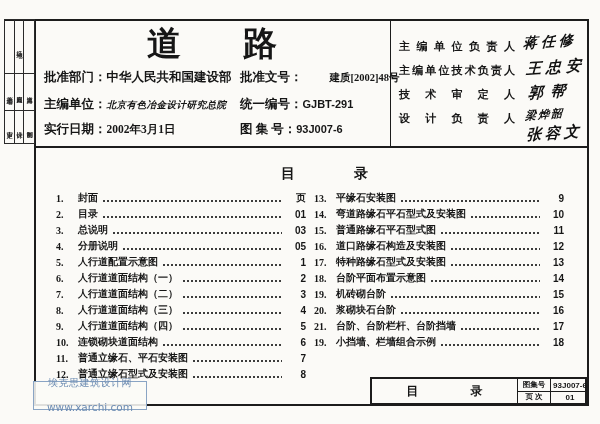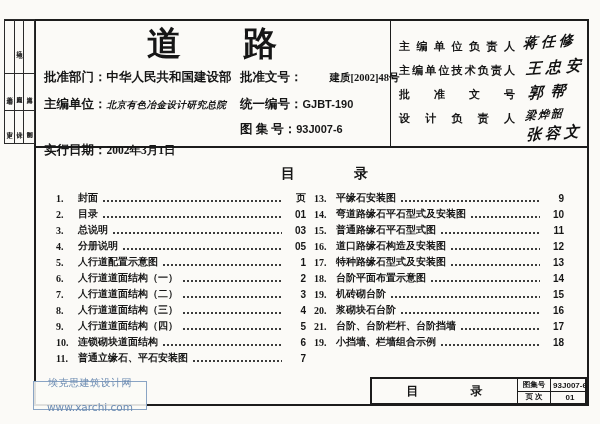--- a/index.html
+++ b/index.html
@@ -126,41 +126,41 @@
   </div>
 
   <div class="hdr-row" style="left:44px;top:69px;">
     <span class="hdr-lbl">批准部门：</span>
       <span class="hdr-val">中华人民共和国建设部</span>
   </div>
   <div class="hdr-row" style="left:44px;top:96px;">
     <span class="hdr-lbl">主编单位：</span>
       <span class="hdr-val kai">北京有色冶金设计研究总院</span>
   </div>
-  <div class="hdr-row" style="left:44px;top:121px;margin-top:21px;">
+  <div class="hdr-row" style="left:44px;top:121px;">
     <span class="hdr-lbl">实行日期：</span>
       <span class="hdr-val date">2002年3月1日</span>
   </div>
 
   <div class="hdr-row" style="left:240px;top:69px;gap:27px;">
     <span class="hdr-lbl">批准文号：</span>
       <span class="hdr-val doc">建质[2002]48号</span>
   </div>
   <div class="hdr-row" style="left:240px;top:96px;">
     <span class="hdr-lbl">统一编号：</span>
-      <span class="hdr-val num">GJBT-190</span>
+      <span class="hdr-val num">GJBT-291</span>
   </div>
   <div class="hdr-row" style="left:240px;top:121px;">
     <span class="hdr-lbl">图 集 号：</span>
       <span class="hdr-val num">93J007-6</span>
   </div>
 
   <div class="resp-lbl" style="top:39px;">主编单位负责人</div>
   <div class="resp-lbl" style="top:63px;">主编单位技术负责人</div>
-  <div class="resp-lbl" style="top:87px;">批准文号</div>
+  <div class="resp-lbl" style="top:87px;">技术审定人</div>
   <div class="resp-lbl" style="top:111px;">设计负责人</div>
 
   <div class="sig" style="left:523px;top:33px;font-size:14px;letter-spacing:4px;">蒋任修</div>
   <div class="sig" style="left:526px;top:58px;font-size:15px;letter-spacing:5px;">王忠安</div>
   <div class="sig" style="left:528px;top:83px;font-size:15px;">郭  帮</div>
   <div class="sig" style="left:525px;top:107px;font-size:11px;letter-spacing:2px;">梁烨韶</div>
   <div class="sig" style="left:526px;top:124px;font-size:15px;letter-spacing:4px;">张容文</div>
 
   <div class="toc-header" style="left:281px;">目</div>
   <div class="toc-header" style="left:354px;">录</div>
@@ -224,20 +224,26 @@
     <span class="toc-num">10.</span>
     <span class="toc-title">连锁砌块道面结构</span>
     <span class="toc-leader"></span>
     <span class="toc-page">6</span>
   </div>
       <div class="toc-row">
     <span class="toc-num">11.</span>
     <span class="toc-title">普通立缘石、平石安装图</span>
     <span class="toc-leader"></span>
     <span class="toc-page">7</span>
+  </div>
+      <div class="toc-row">
+    <span class="toc-num">12.</span>
+    <span class="toc-title">普通立缘石型式及安装图</span>
+    <span class="toc-leader"></span>
+    <span class="toc-page">8</span>
   </div>
     </div>
   <div class="toc-col" style="left:314px;">
       <div class="toc-row">
     <span class="toc-num">13.</span>
     <span class="toc-title">平缘石安装图</span>
     <span class="toc-leader"></span>
     <span class="toc-page">9</span>
   </div>
       <div class="toc-row">

